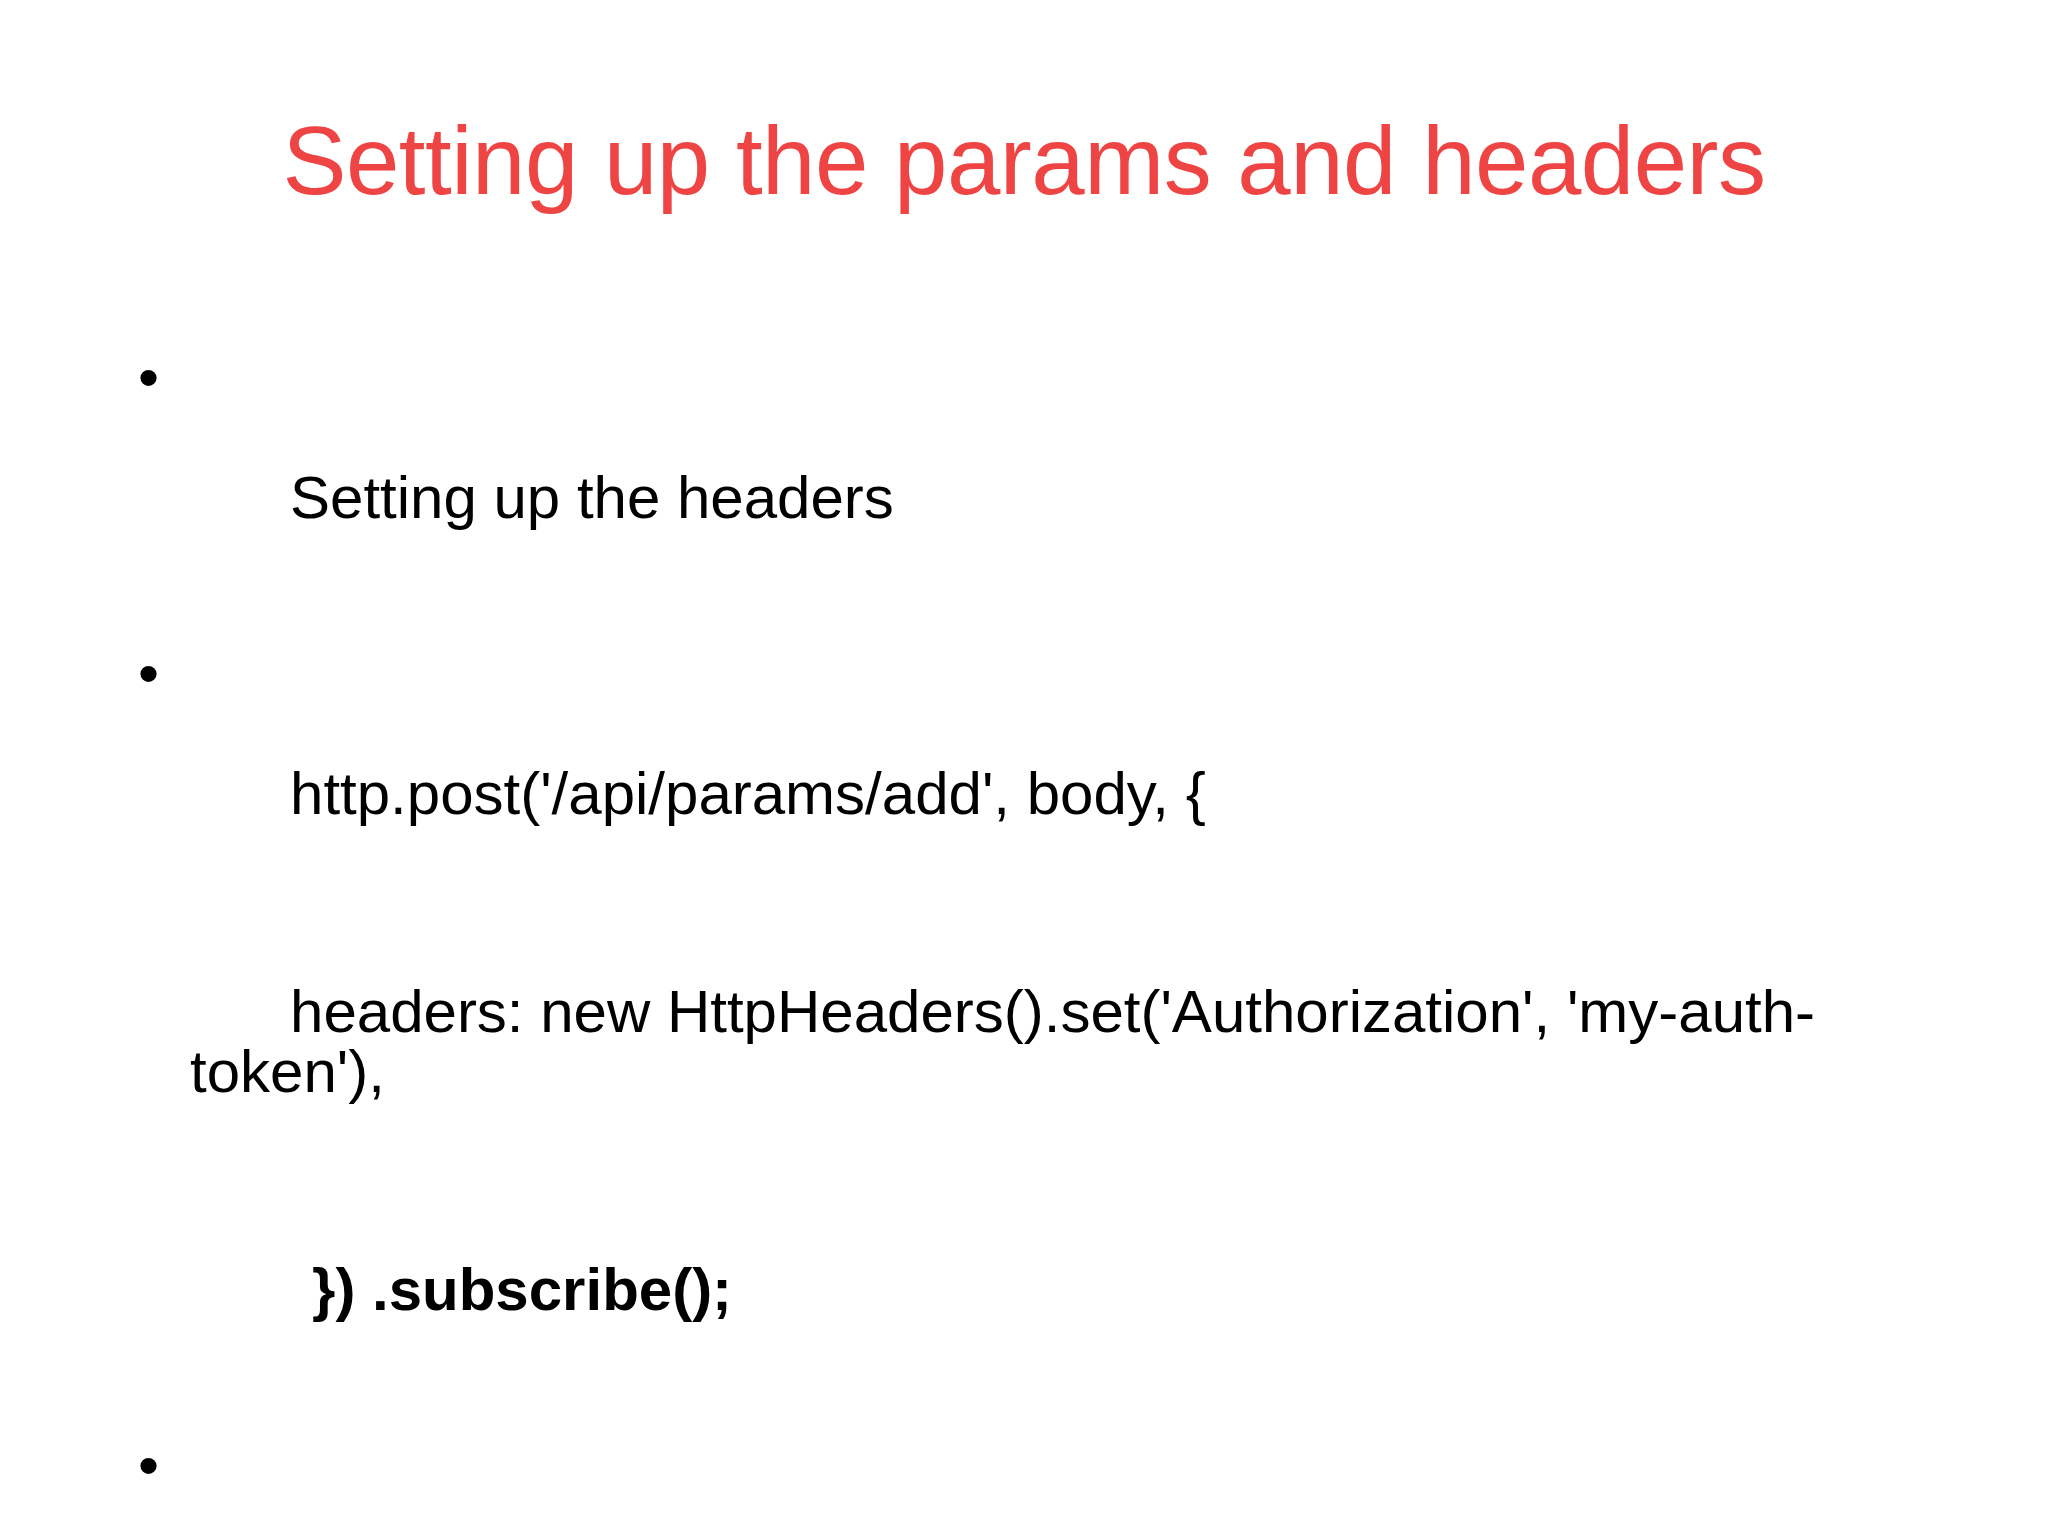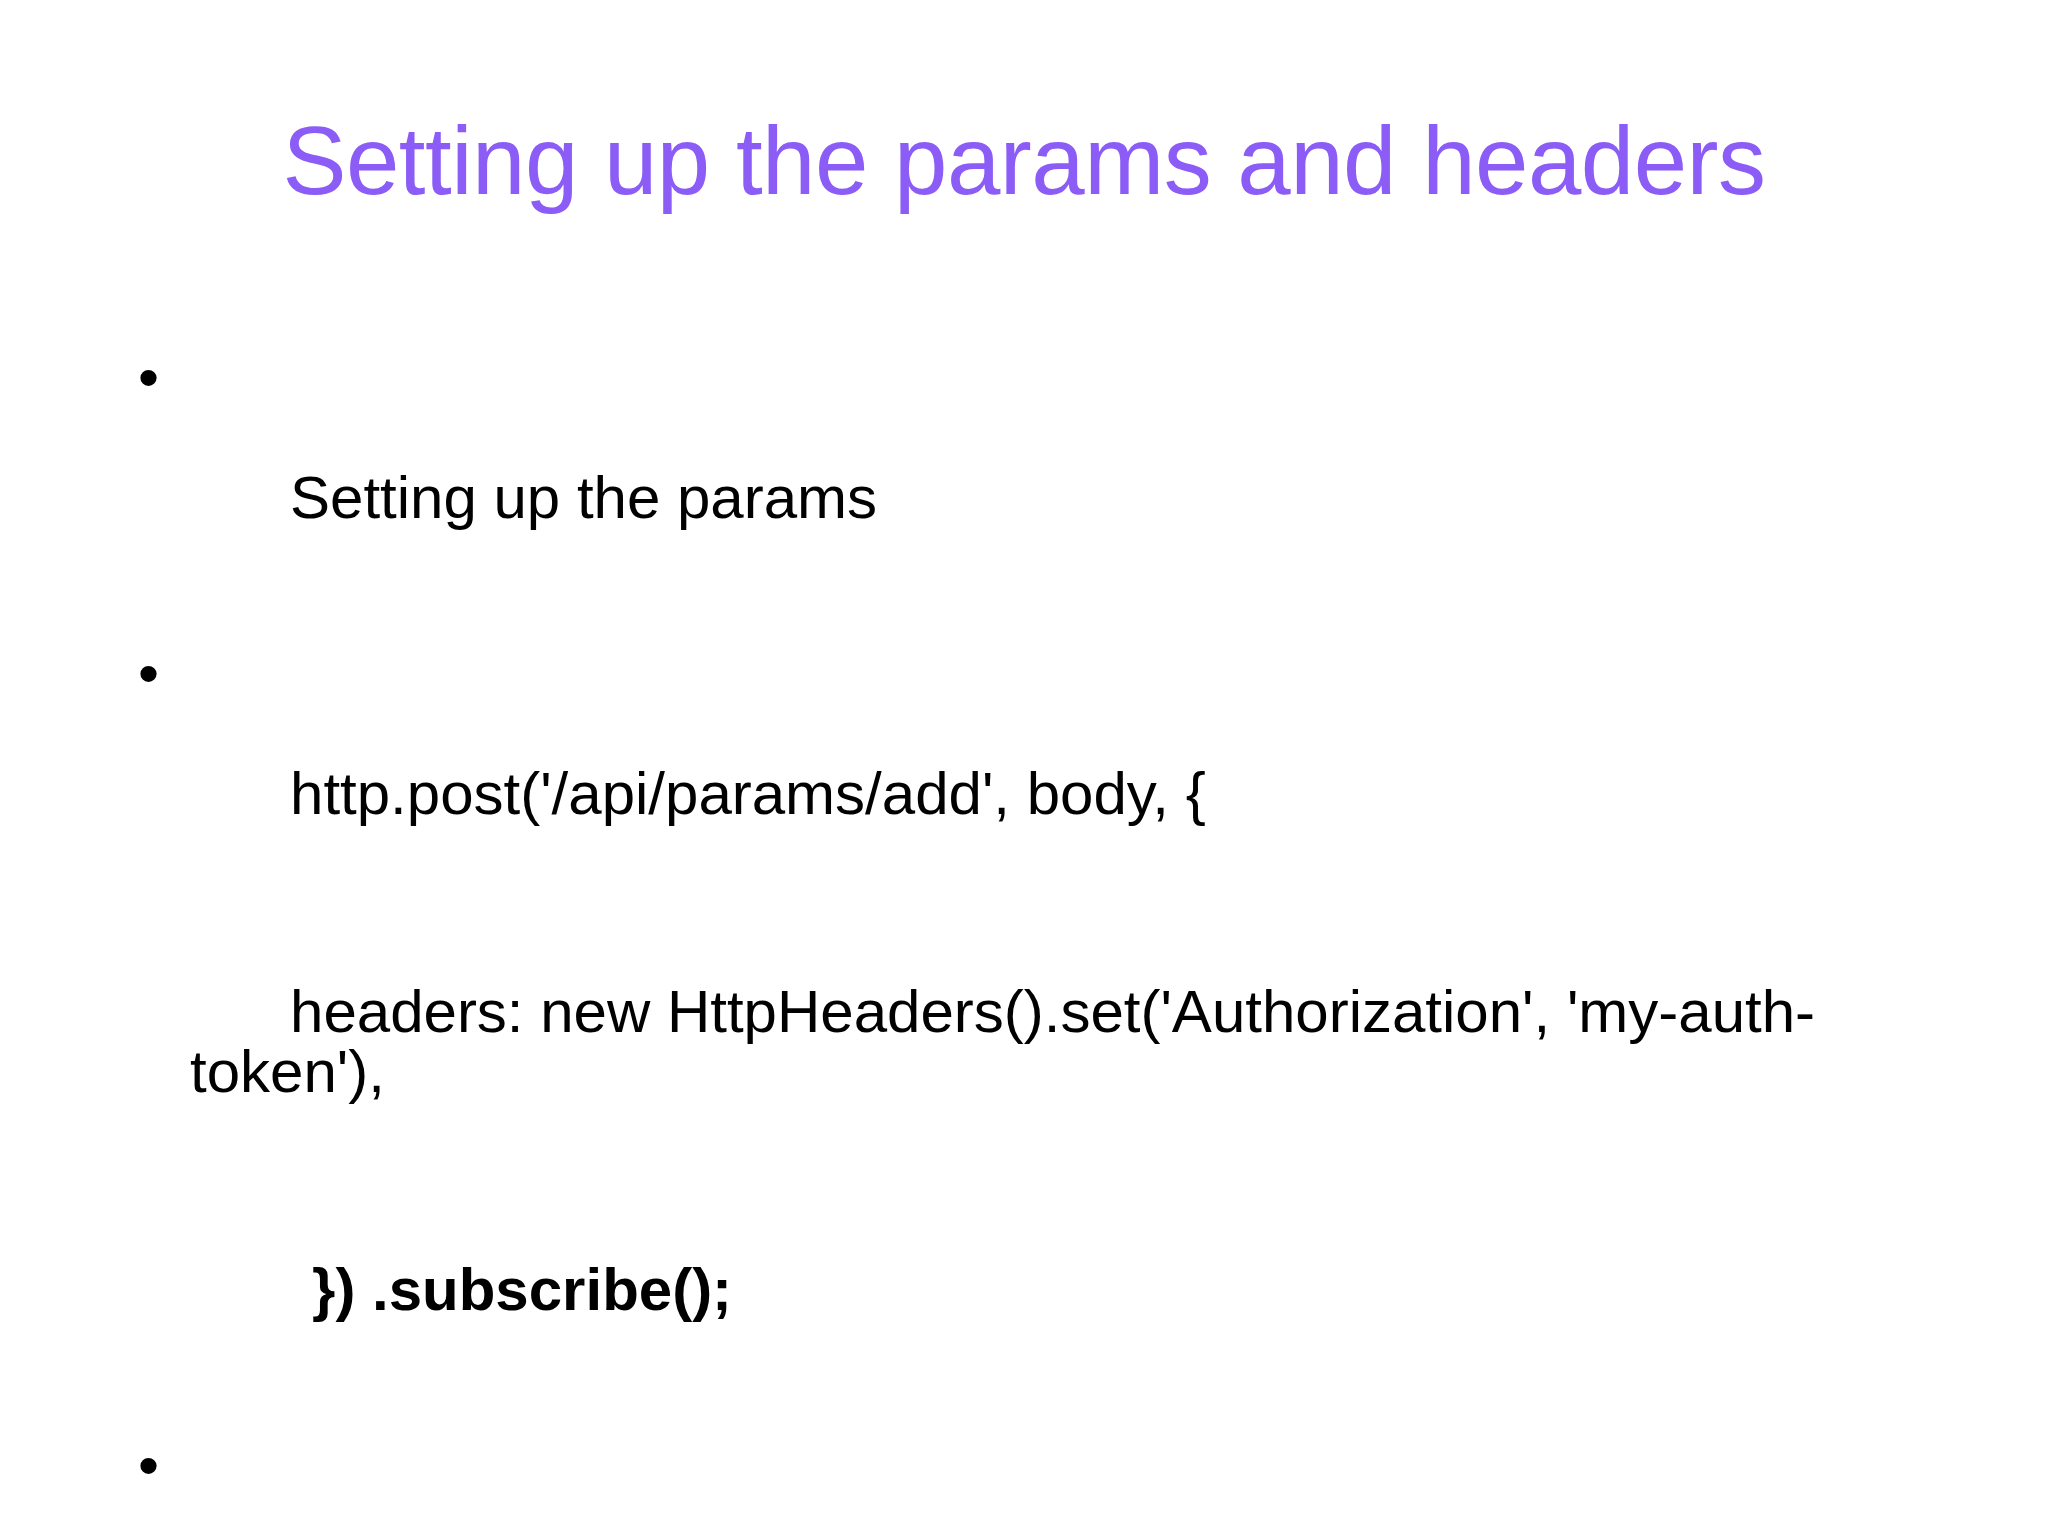--- a/index.html
+++ b/index.html
@@ -19,21 +19,21 @@
     box-sizing: border-box;
   }
   .slide-title {
     position: absolute;
     left: 0;
     right: 0;
     top: 108px;
     text-align: center;
     font-size: 96px;
     line-height: 1.1;
-    color: #8b5cf6;
+    color: #ef4444;
     font-weight: 400;
     letter-spacing: -0.5px;
     white-space: pre;
   }
   .body-area {
     position: absolute;
     left: 128px;
     top: 348px;
     width: 1800px;
   }
@@ -79,21 +79,21 @@
 <body>
 
 <div class="slide">
 
   <div class="slide-title">Setting up the params and headers</div>
 
   <div class="body-area">
 
     <div class="line bullet">
       <span class="bullet-dot">•</span>
-      <span class="line-text">Setting up the params</span>
+      <span class="line-text">Setting up the headers</span>
     </div>
 
     <div class="sp-lg"></div>
 
     <div class="line bullet">
       <span class="bullet-dot">•</span>
       <span class="line-text">http.post('/api/params/add', body, {</span>
     </div>
 
     <div class="sp-md"></div>

